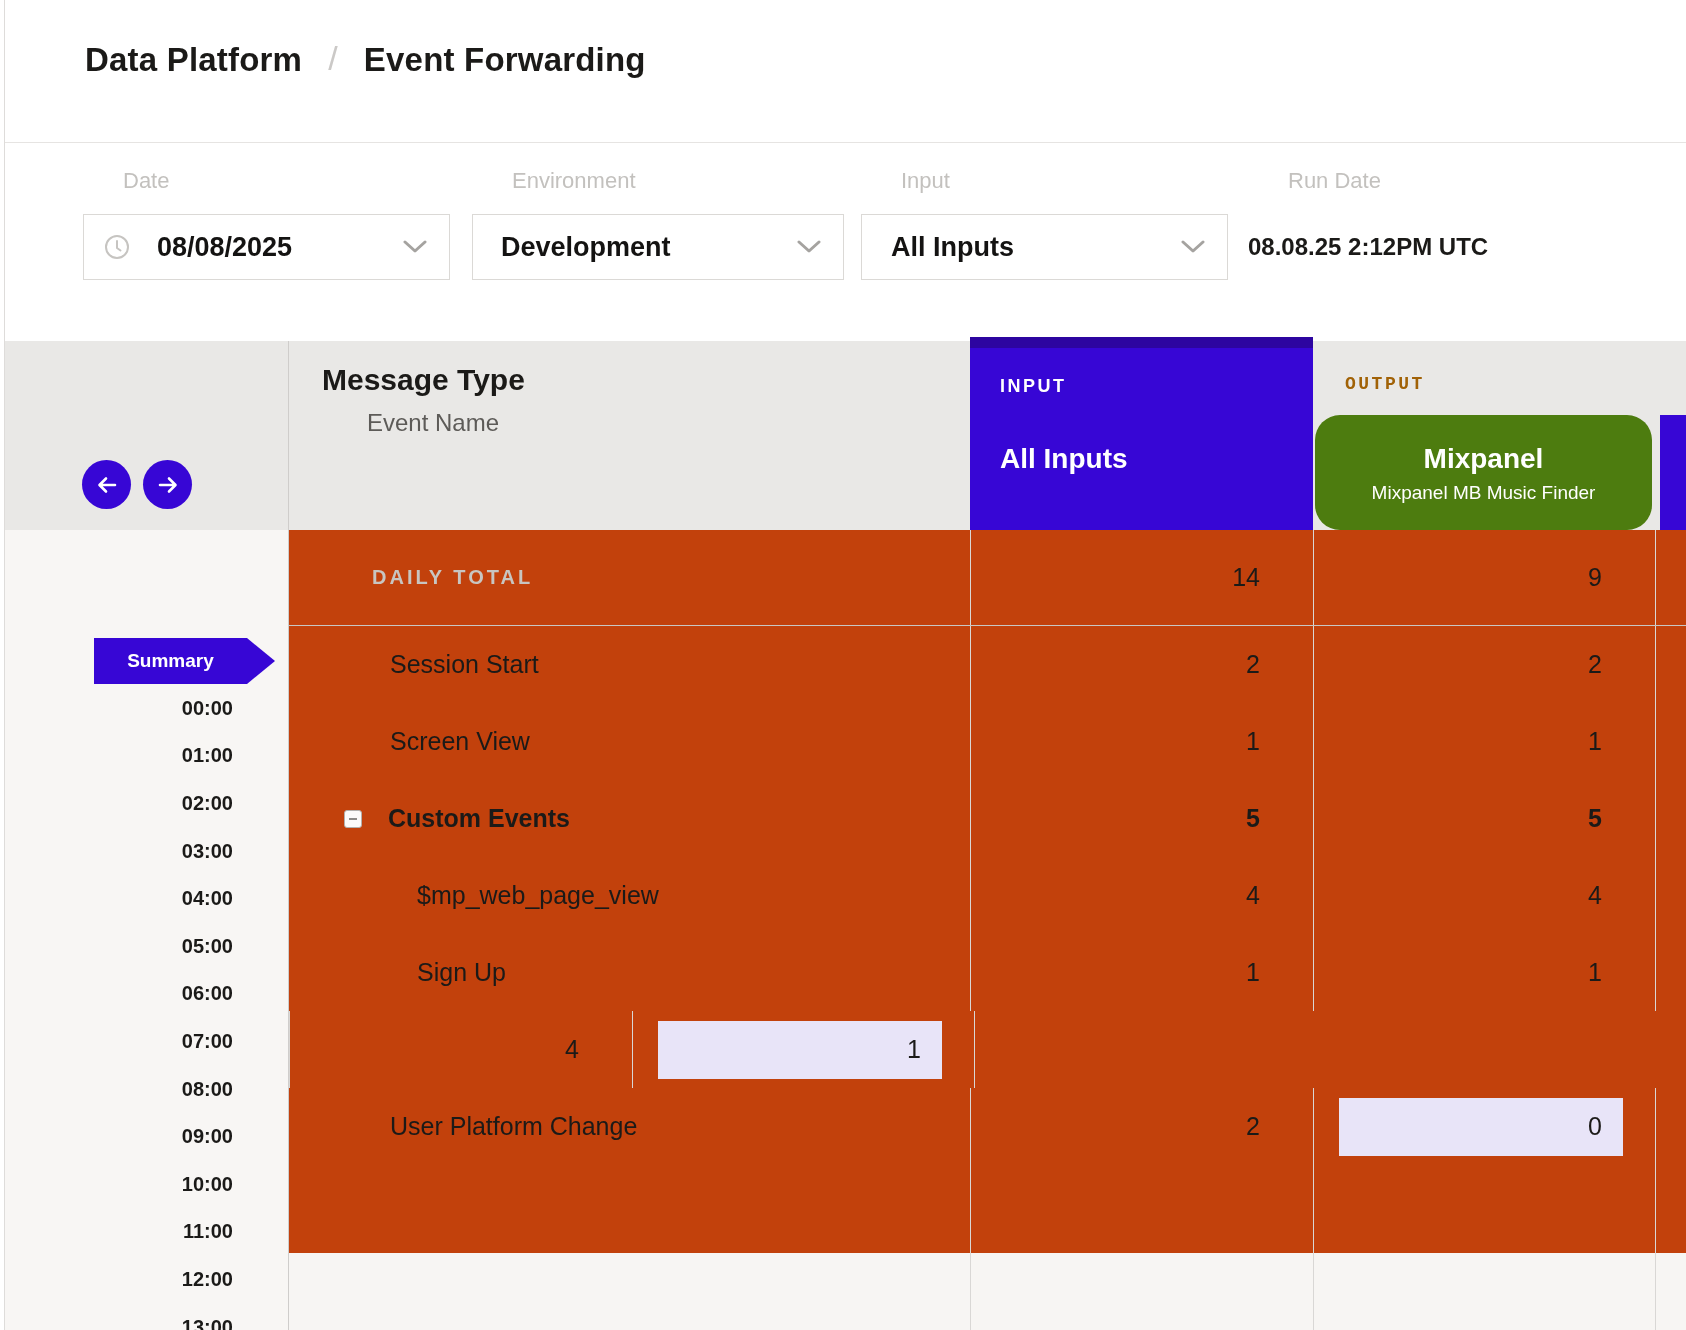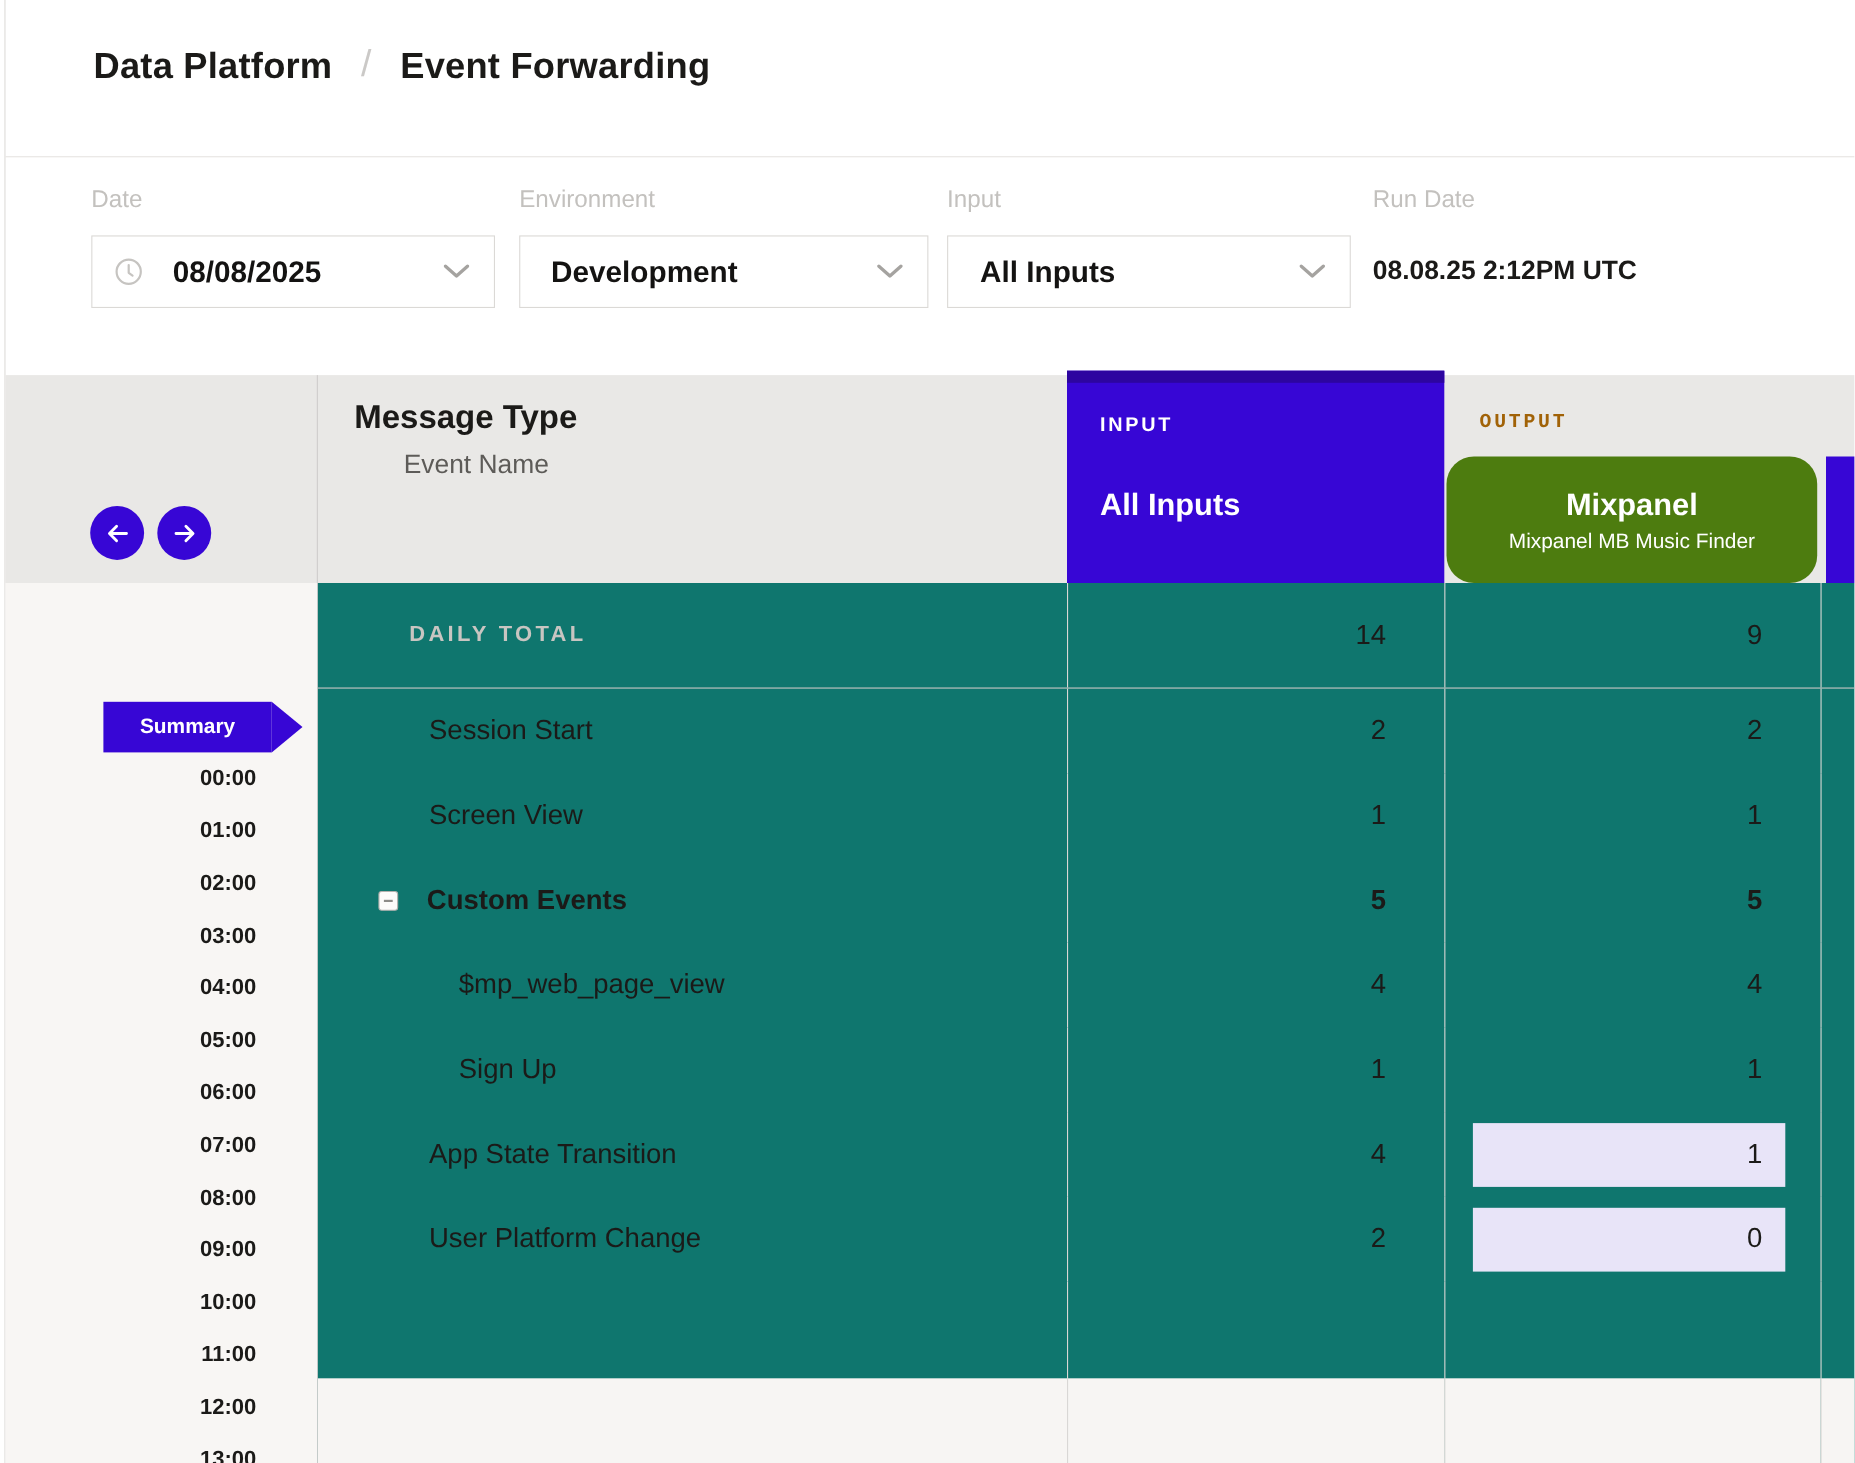--- a/index.html
+++ b/index.html
@@ -11,21 +11,21 @@
   #page { position:relative; width:1686px; height:1330px; background:#fff; }
   #left-edge { left:4px; top:0; width:1px; height:1330px; background:#dedcda; }
 
   
   #breadcrumb { left:85px; top:40px; display:flex; align-items:center; gap:26px;
                 font-size:33px; font-weight:600; letter-spacing:.2px; }
   #breadcrumb .sep { color:#cbc9c7; font-weight:300; font-size:34px; transform:translateY(-1px); }
   #top-divider { left:5px; top:142px; width:1681px; height:1px; background:#e6e4e2; }
 
   
-  .f-label { top:168px; font-size:22px; color:#c3c1be; }
+  .f-label { top:168px; font-size:22px; color:#c3c1be;margin-left:40px; }
   .f-box { top:214px; height:66px; background:#fff; border:1px solid #dbd9d6;
            display:flex; align-items:center; }
   .f-value { font-size:27px; font-weight:700; color:#141312; }
   .chev { margin-left:auto; margin-right:22px; flex:0 0 auto; }
   #run-date-value { left:1248px; top:214px; height:66px; display:flex; align-items:center;
                     font-size:24px; font-weight:700; }
 
   
   #header-band { left:5px; top:341px; width:1681px; height:189px; background:#e9e8e6; }
   #dayhour-cell { left:5px; top:341px; width:283px; height:189px; }
@@ -55,21 +55,21 @@
               padding-right:55px; font-size:20px; font-weight:700; cursor:pointer; }
   #summary-row { position:relative; height:47.6px; cursor:pointer; }
   #summary-badge { position:absolute; left:89px; top:1px; width:153px; height:46px; background:#3706d5; }
   #summary-badge .txt { width:153px; height:46px; display:flex; align-items:center; justify-content:center;
                         color:#fff; font-size:19px; font-weight:700; }
   #summary-badge .tail { position:absolute; left:153px; top:0; width:0; height:0;
                          border-left:28px solid #3706d5; border-top:23px solid transparent;
                          border-bottom:23px solid transparent; }
 
   
-  #grid { left:289px; top:530px; width:1397px; height:800px; display:flex; flex-direction:column; background:#0f766e; }
+  #grid { left:289px; top:530px; width:1397px; height:800px; display:flex; flex-direction:column; background:#c2410c; }
   .grow { display:flex; }
   .c-name { width:681px; display:flex; align-items:center; }
   .c-in, .c-out { width:343px; border-left:1px solid #d9d7d5; display:flex; align-items:center; justify-content:flex-end; }
   .c-out { width:342px; }
   .c-extra { flex:1; border-left:1px solid #d9d7d5; }
   .val { font-size:25px; padding-right:53px; }
   #row-daily { height:96px; border-bottom:1px solid #c9c7c5; }
   #row-daily .c-name { padding-left:83px; font-size:20px; font-weight:700; letter-spacing:3px; color:#c8c5c1; }
   .erow { height:77px; font-size:25px; }
   .erow .c-name { padding-left:101px; }
@@ -258,21 +258,20 @@
       <div class="c-in">
           <span class="val">1</span>
         </div>
       <div class="c-out">
           <span class="val">1</span>
         </div>
       <div class="c-extra"></div>
     </div>
 
     <div class="grow erow">
-      <div class="c-name">App State Transition</div>
       <div class="c-in">
           <span class="val">4</span>
         </div>
       <div class="c-out">
           <span class="hl">
             <span class="val">1</span>
           </span>
         </div>
       <div class="c-extra"></div>
     </div>

